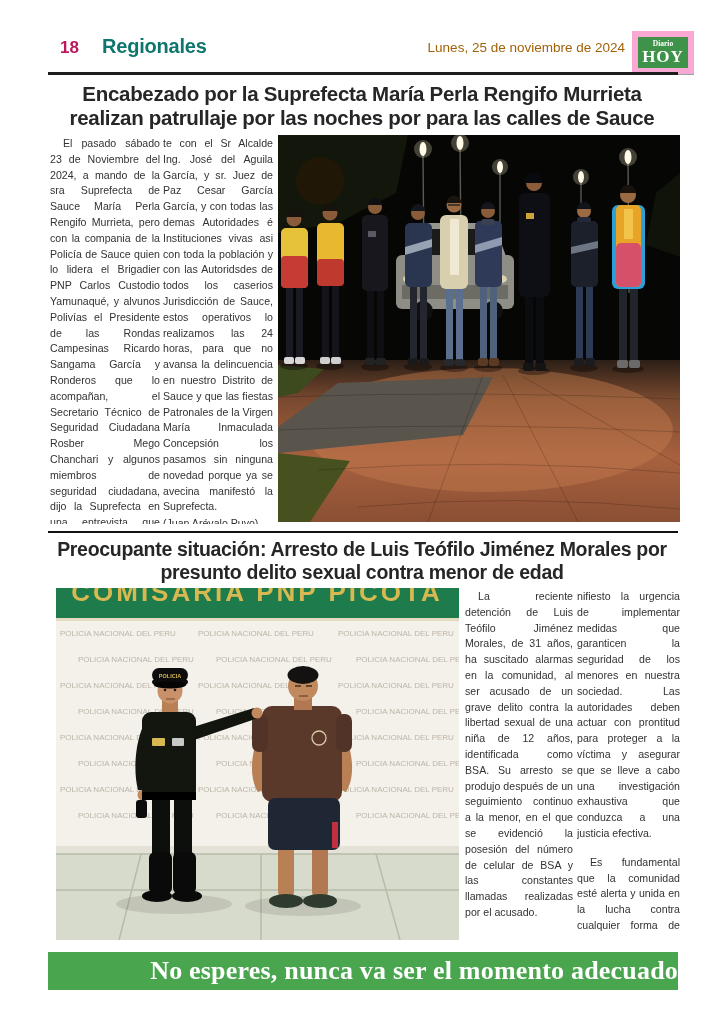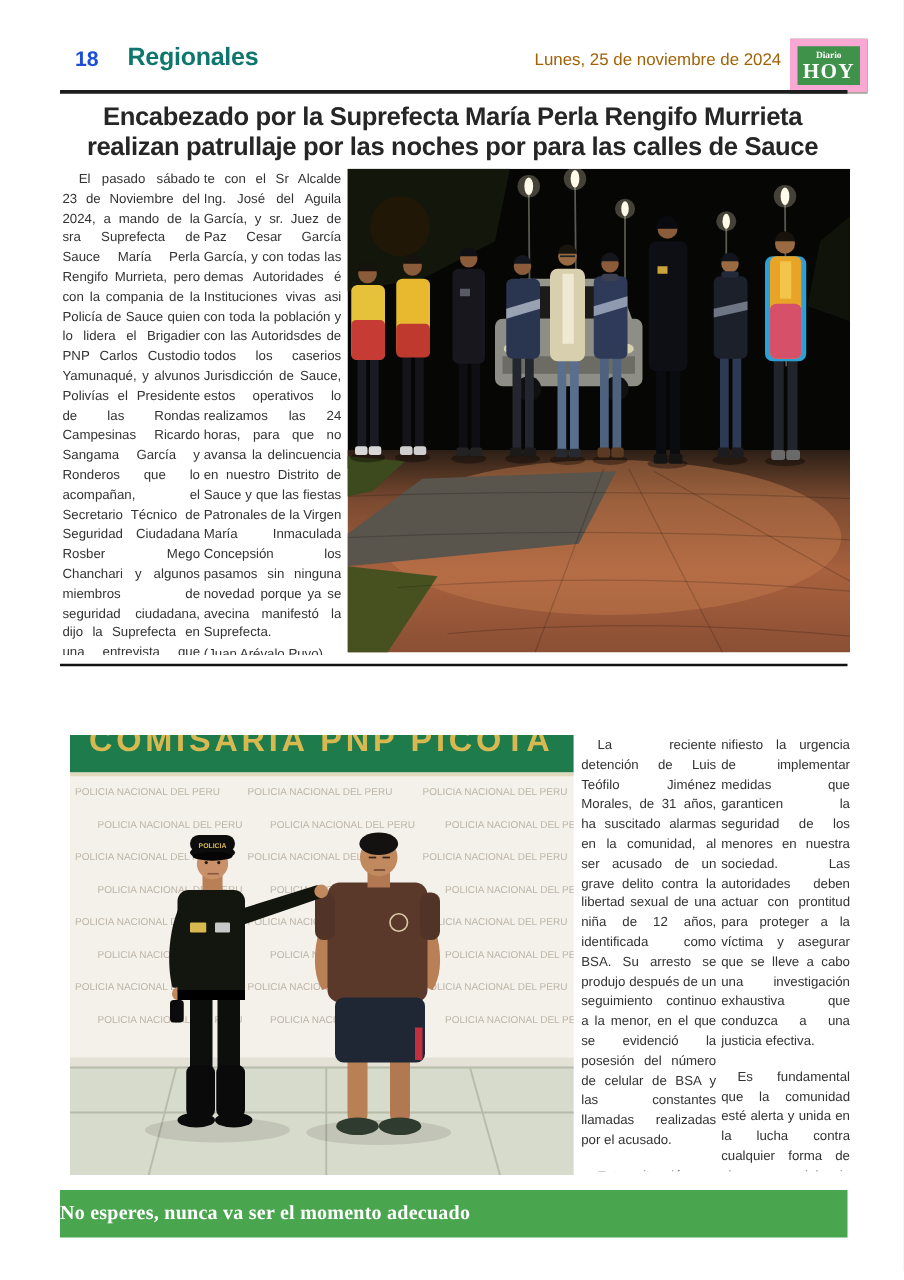--- a/index.html
+++ b/index.html
@@ -1,20 +1,20 @@
 <!DOCTYPE html>
 <html><head>
 <meta charset="utf-8">
 <style>
   html,body{margin:0;padding:0;background:#e8e8e8;}
   .page{position:relative;width:723px;height:1024px;background:#ffffff;overflow:hidden;
         font-family:"Liberation Sans",sans-serif;margin:0 auto;}
   .abs{position:absolute;}
   
-  .pagenum{left:60px;top:38px;font-size:17px;font-weight:bold;color:#1d4ed8;}
+  .pagenum{left:60px;top:38px;font-size:17px;font-weight:bold;color:#be185d;}
   .section{left:102px;top:35px;font-size:20px;font-weight:bold;color:#0f766e;letter-spacing:-0.2px;}
   .date{left:380px;top:40px;width:245px;text-align:right;font-size:13.5px;color:#a16207;}
   .logo{left:632px;top:31px;width:50px;height:31px;background:#3f9249;border:6px solid #f9a8d4;
         box-shadow:0 1px 0 #9aa59a;text-align:center;color:#fff;}
   .logo-top{display:block;font-family:"Liberation Serif",serif;font-weight:bold;font-size:7.5px;line-height:9px;margin-top:2px;}
   .logo-main{display:block;font-family:"Liberation Serif",serif;font-weight:bold;font-size:17px;line-height:17px;letter-spacing:1px;}
   .rule-header{left:48px;top:72px;width:630px;height:3px;background:#1d1d1d;}
   .rule-mid{left:48px;top:531px;width:630px;height:2px;background:#111;}
   
   .headline{font-weight:bold;color:#262626;text-align:center;font-size:20.5px;line-height:23.5px;letter-spacing:-0.3px;}
@@ -29,22 +29,22 @@
   .byline{margin-top:1px;text-align:left;}
   .a2c1{left:465px;top:589px;width:108px;height:348px;overflow:hidden;}
   .a2c2{left:577px;top:589px;width:103px;height:348px;overflow:hidden;}
   
   .photo1{left:278px;top:135px;width:402px;height:387px;}
   .photo2{left:56px;top:588px;width:403px;height:352px;}
   svg{display:block;}
   svg text{font-family:"Liberation Sans",sans-serif;}
   
   .banner{left:48px;top:952px;width:630px;height:38px;background:#4aa64e;color:#ffffff;
-          font-family:"Liberation Serif",serif;font-weight:bold;font-size:16px;
-          text-align:left;line-height:38px;letter-spacing:0.2px;}
+          font-family:"Liberation Serif",serif;font-weight:bold;font-size:26px;
+          text-align:right;line-height:38px;letter-spacing:0.2px;}
 </style>
 </head>
 <body>
 
 <div class="page">
 
   <div class="abs pagenum">18</div>
   <div class="abs section">Regionales</div>
   <div class="abs date">Lunes, 25 de noviembre de 2024</div>
   <div class="abs logo">
@@ -230,20 +230,21 @@
         <rect x="338" y="108" width="25" height="44" rx="5" fill="#d6506a"></rect>
         <rect x="346" y="74" width="9" height="30" fill="#f2c44a"></rect>
         <circle cx="350" cy="60" r="8" fill="#9a6a42"></circle>
           <path d="M342,58 a8,8 0 0 1 16,0 z" fill="#17120c"></path>
       </g>
     </svg>
   </div>
 
   <div class="abs rule-mid"></div>
 
+  <div class="abs headline h2">Preocupante situación: Arresto de Luis Teófilo Jiménez Morales por presunto delito sexual contra menor de edad</div>
 
   <div class="abs photo2">
     <svg width="403" height="352" viewBox="0 0 403 352">
       <defs>
         <clipPath id="bandclip">
             <rect x="0" y="0" width="403" height="30"></rect>
           </clipPath>
       </defs>
       <rect x="0" y="0" width="403" height="352" fill="#f4f1ea"></rect>
       <g>

